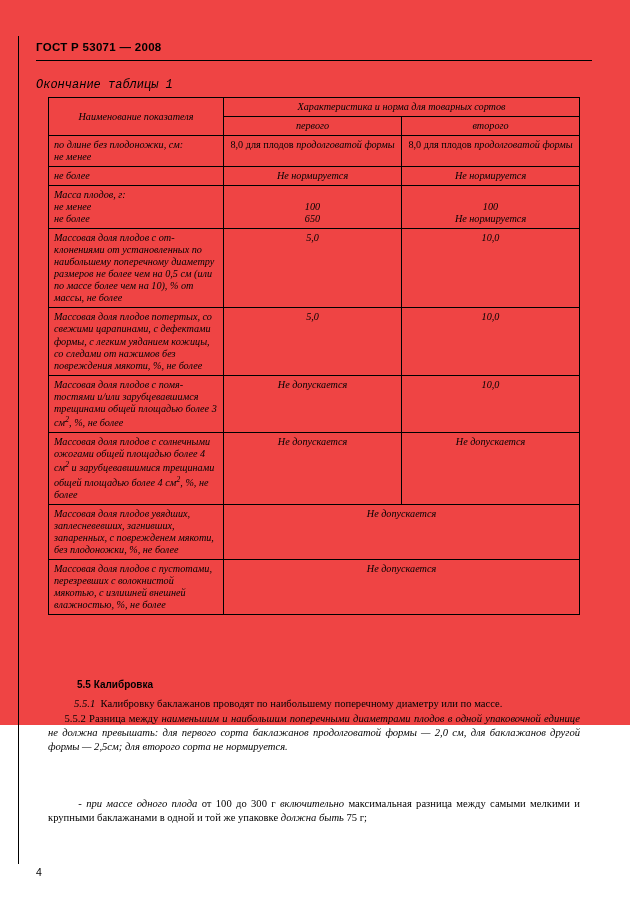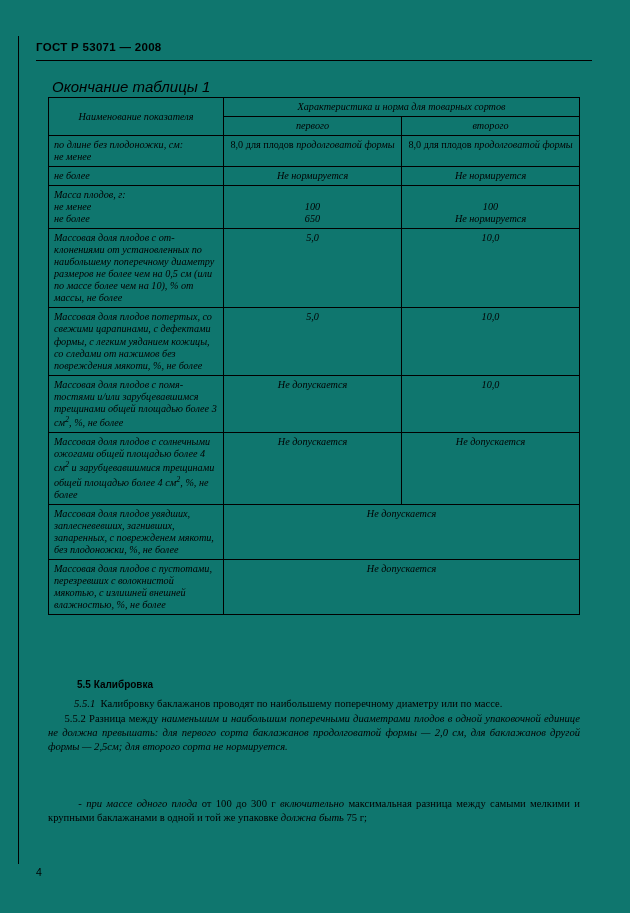--- a/index.html
+++ b/index.html
@@ -12,22 +12,22 @@
     height: 913px;
     font-family: "Liberation Serif", serif;
     color: #000000;
     position: relative;
     overflow: hidden;
   }
   .page {
     position: absolute;
     left: 0; top: 0;
     width: 630px;
-    height: 913px;
-    background: #0f766e;
+    height: 725px;
+    background: #ef4444;
     box-sizing: border-box;
   }
   
   .left-rule {
     position: absolute;
     left: 18px;
     top: 36px;
     width: 1px;
     height: 828px;
     background: #000;
@@ -44,25 +44,25 @@
   .header-rule {
     position: absolute;
     left: 36px;
     top: 60px;
     width: 556px;
     height: 1px;
     background: #000;
   }
   .table-caption {
     position: absolute;
-    left: 52px;
+    left: 36px;
     top: 78px;
     font-style: italic;
-    font-size: 15px;
-    font-family: Liberation Sans, sans-serif;
+    font-size: 12px;
+    font-family: Liberation Mono, monospace;
   }
   table.main {
     position: absolute;
     left: 48px;
     top: 97px;
     width: 532px;
     border-collapse: collapse;
     table-layout: fixed;
   }
   table.main td, table.main th {

